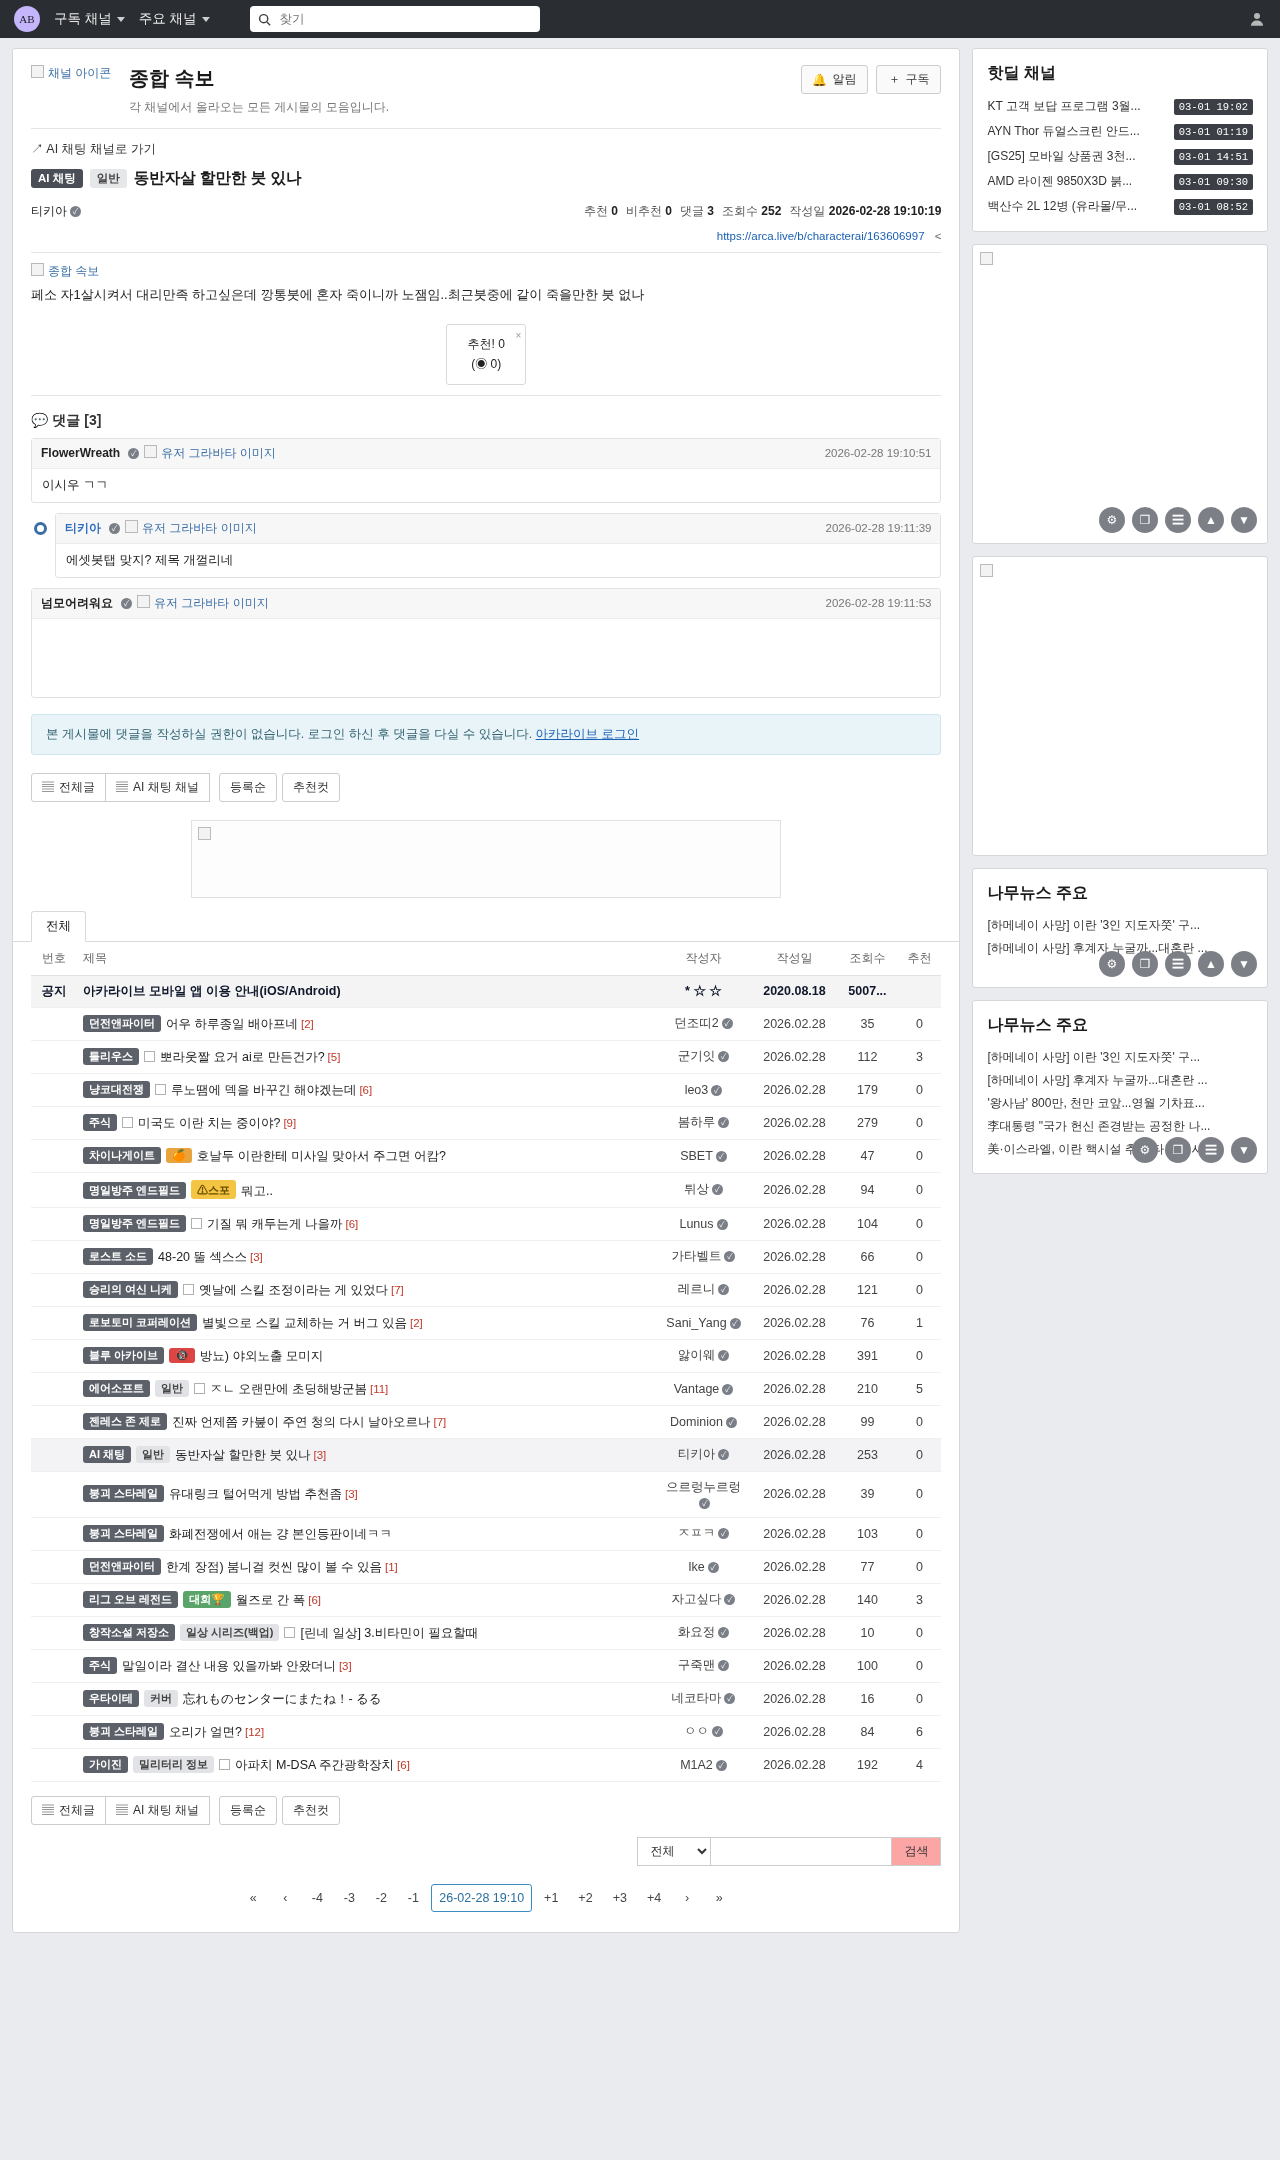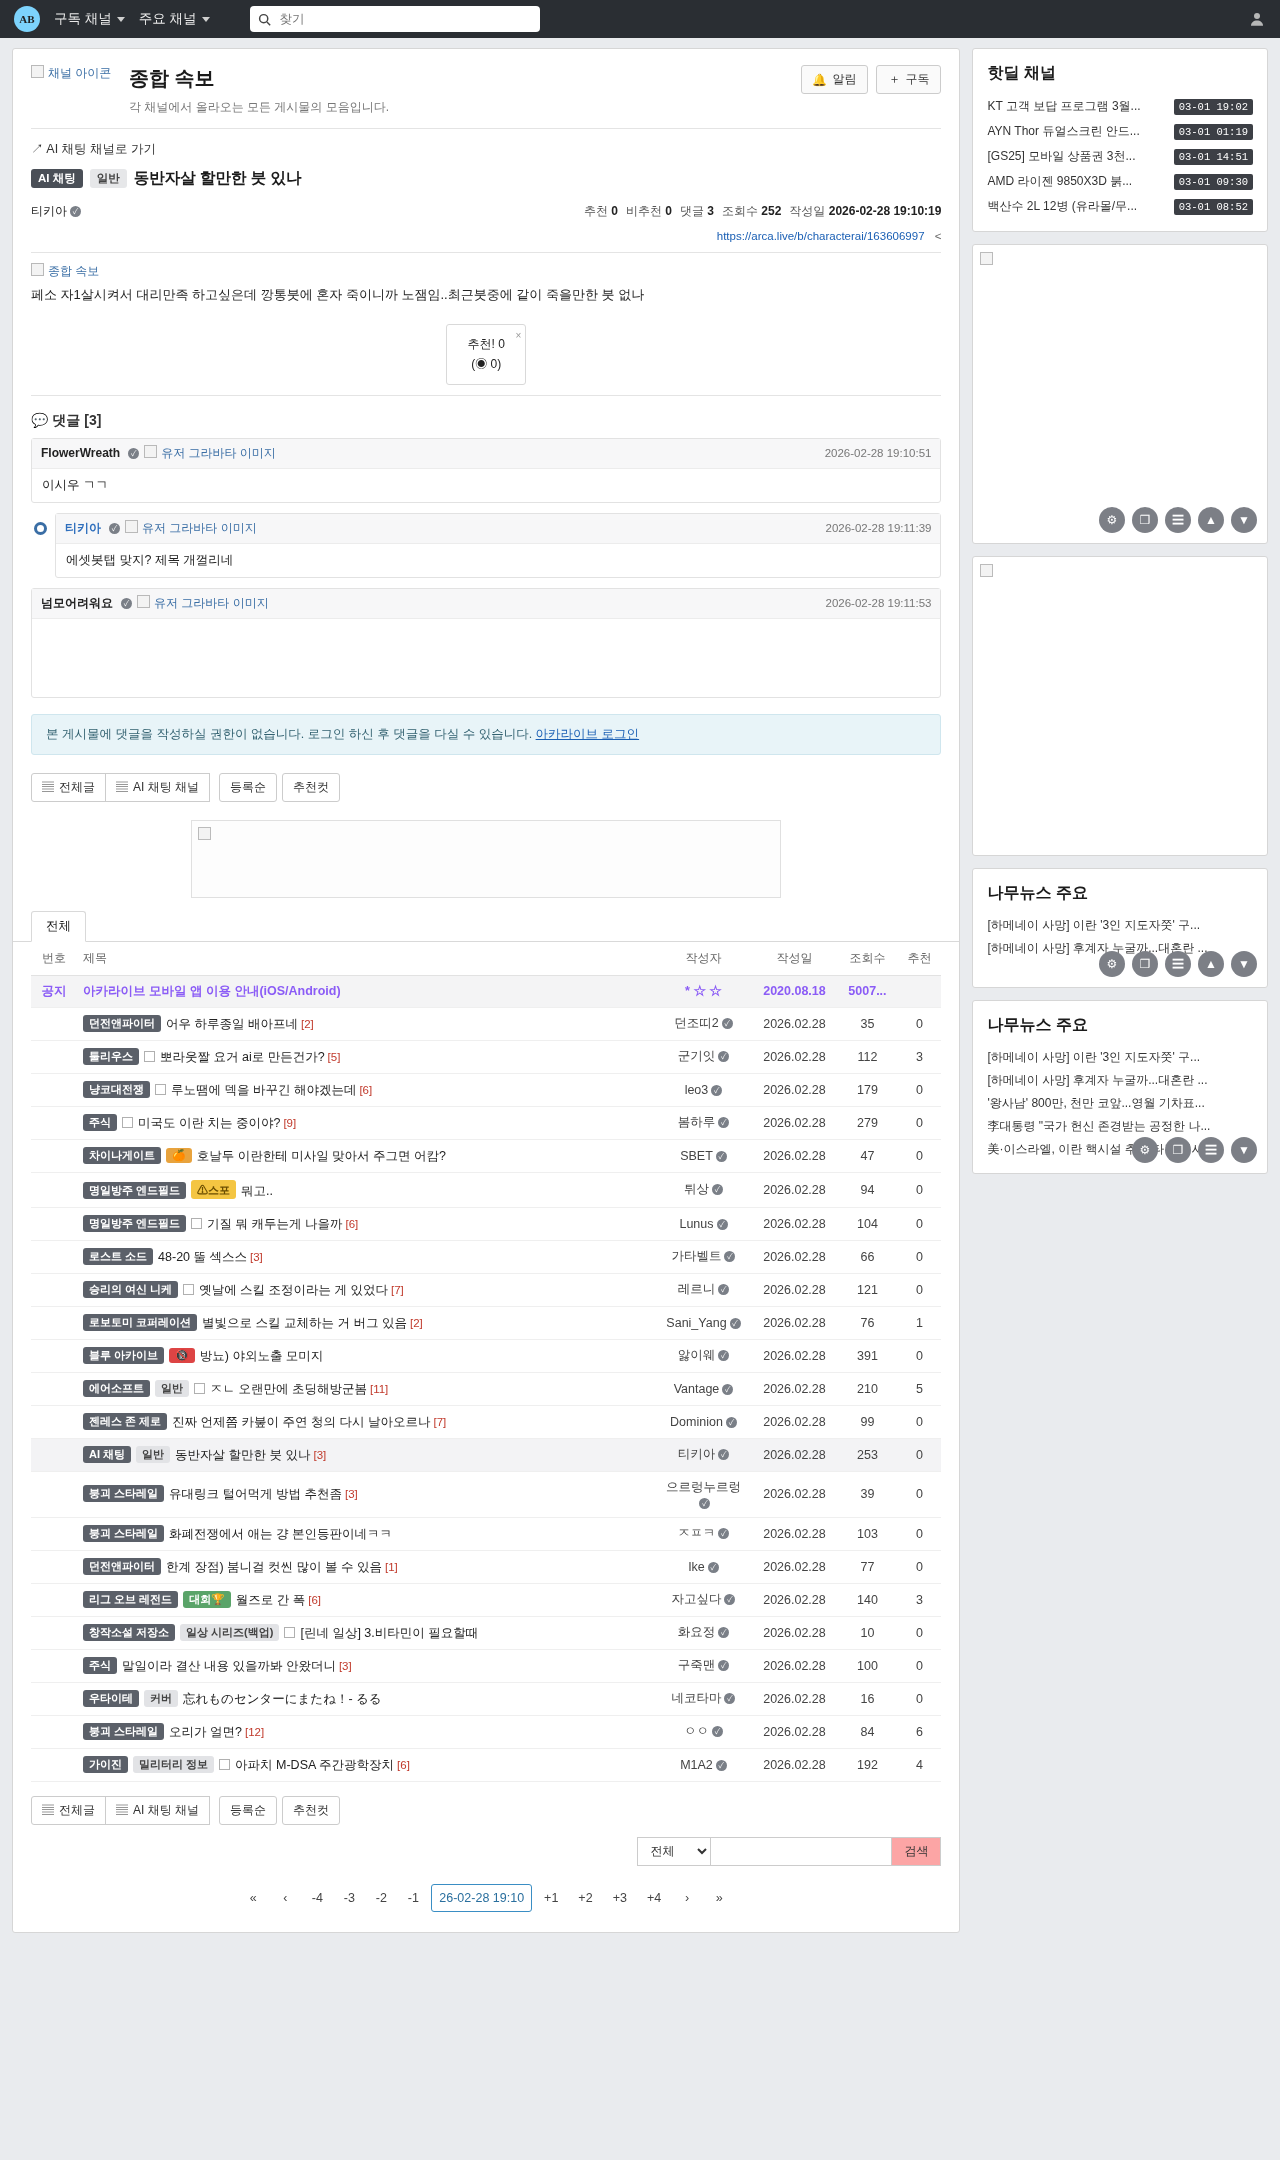--- a/index.html
+++ b/index.html
@@ -13,22 +13,22 @@
   }
   a { color:#1a5fb4; text-decoration:none; }
 
   
   .topbar {
     height:38px; background:#2a2e33; display:flex; align-items:center;
     padding:0 14px; gap:14px; color:#e7e7e7;
   }
   .logo {
     width:26px; height:26px; border-radius:50%;
-    background:#7dd3fc; color:#222; display:flex; align-items:center;
-    justify-content:center; font-size:11px; font-weight:bold;
+    background:#c4b5fd; color:#222; display:flex; align-items:center;
+    justify-content:center; font-size:11px; font-weight:normal;
     font-family:"Liberation Serif", serif;
   }
   .topnav { display:flex; align-items:center; gap:5px; font-size:13.5px; color:#e9e9e9; cursor:pointer;}
   .caret { border-left:4px solid transparent; border-right:4px solid transparent;
            border-top:5px solid #cfcfcf; display:inline-block; }
   .searchwrap {
     position:relative; margin-left:26px; width:290px; height:26px;
     background:#fff; border-radius:4px; display:flex; align-items:center;
     padding:0 8px; gap:7px;
   }
@@ -159,21 +159,21 @@
   table.board { width:calc(100% - 36px); margin:0 18px; border-collapse:collapse; font-size:12.5px; }
   table.board th {
     font-weight:normal; color:#666; font-size:12px; padding:8px 4px;
     border-bottom:1px solid #e2e2e2; text-align:center;
   }
   table.board th.tit { text-align:left; padding-left:6px; }
   table.board td {
     padding:7px 4px; border-bottom:1px solid #efefef; text-align:center; color:#444;
   }
   table.board td.tit { text-align:left; padding-left:6px; color:#222; }
-  table.board tr.notice-row td { background:#f4f4f5; font-weight:bold; color:#8b5cf6; }
+  table.board tr.notice-row td { background:#f4f4f5; font-weight:bold; color:#0f172a; }
   table.board tr.hl td { background:#f3f3f5; }
   .col-num { width:46px; }
   .col-au  { width:96px; }
   .col-dt  { width:86px; }
   .col-vw  { width:60px; }
   .col-rc  { width:44px; }
   .ttag {
     display:inline-block; padding:1px 6px; border-radius:3px; font-size:11px;
     font-weight:bold; color:#fff; background:#5b6069; margin-right:5px; vertical-align:1px;
   }

